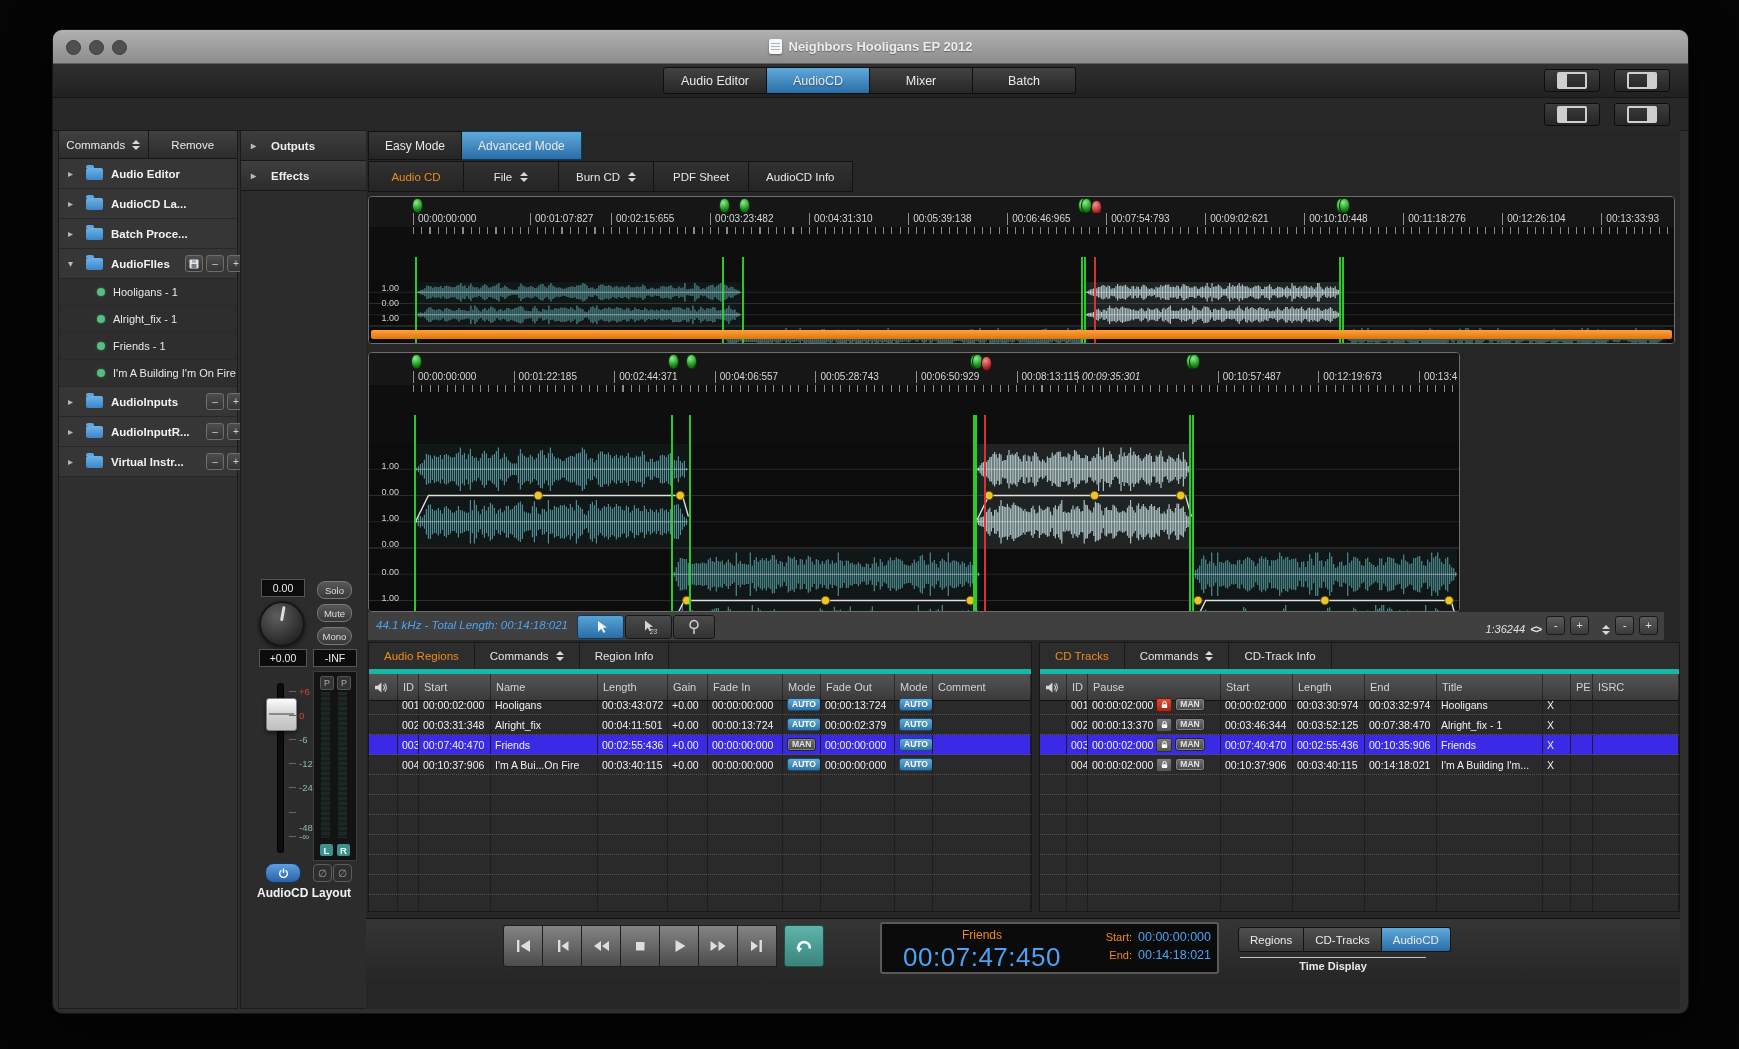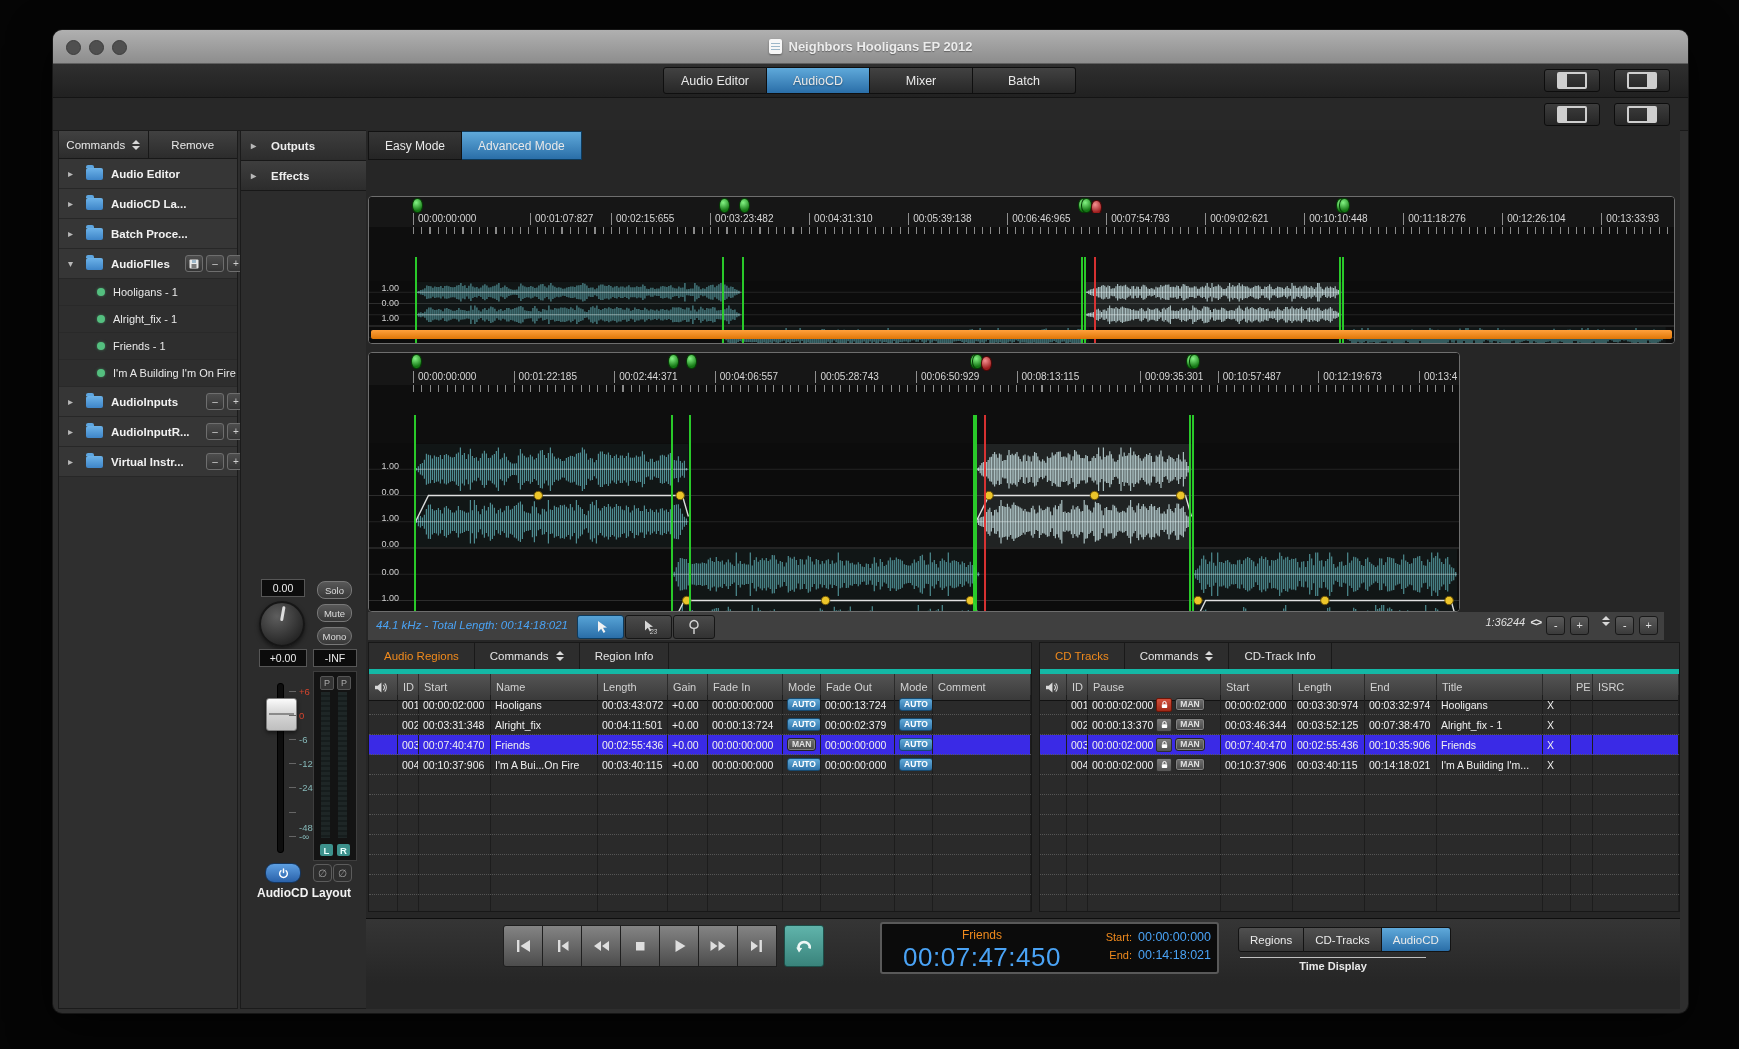--- a/index.html
+++ b/index.html
@@ -105,21 +105,21 @@
      background:radial-gradient(circle at 35% 28%,#83f383,#157815 72%);border:1px solid #063d06;}
   .mhandle.red{background:radial-gradient(circle at 35% 28%,#f59090,#9c1d1d 72%);border-color:#4d0808;}
   .scalecol{position:absolute;font-size:9px;color:#cfcfcf;text-align:right;width:26px;}
   .obar{position:absolute;left:2px;right:2px;height:9px;background:linear-gradient(#ffa13c,#df7607);border-radius:2px;}
   
   .statusrow{position:absolute;left:2px;right:16px;height:28px;background:#404040;font-style:italic;}
   .stinfo{position:absolute;left:8px;top:7px;font-size:11.5px;color:#4aa3f5;}
   .toolbtn{position:absolute;top:3px;width:45px;height:22px;border-radius:3px;background:linear-gradient(#4a4a4a,#323232);
      border:1px solid #161616;display:flex;align-items:center;justify-content:center;}
   .toolbtn.active{background:linear-gradient(#57a3d6,#2a6ea8);border-color:#0d3a5c;}
-  .zoomctl{position:absolute;right:6px;top:4px;display:flex;align-items:flex-start;gap:5px;font-size:11px;color:#e0e0e0;}
+  .zoomctl{position:absolute;right:6px;top:4px;display:flex;align-items:flex-end;gap:5px;font-size:11px;color:#e0e0e0;}
   .zbtn{width:17px;height:17px;border-radius:3px;background:linear-gradient(#5a5a5a,#3b3b3b);border:1px solid #191919;
      color:#ddd;font-size:11px;line-height:1;display:flex;align-items:center;justify-content:center;}
   .zglyph{font-size:11px;font-weight:bold;letter-spacing:-1px;color:#e8e8e8;}
   
   .tablebox{position:absolute;top:0;bottom:0;background:#2a2a2a;border:1px solid #181818;}
   .ttabs{height:26px;display:flex;background:#2d2d2d;border-bottom:5px solid #14b8a6;}
   .ttab{padding:0 15px;display:flex;align-items:center;gap:7px;border-right:1px solid #191919;font-size:11.5px;color:#e4e4e4;}
   .ttab.accent{color:#f08a1d;}
   .thead{display:grid;height:26px;background:linear-gradient(#545454,#3a3a3a);border-bottom:1px solid #121212;
      font-size:11px;color:#d2d2d2;align-items:stretch;}
@@ -356,20 +356,45 @@
     <div class="phasebtn" style="left:72px;">∅</div>
     <div class="phasebtn" style="left:92px;">∅</div>
     <div class="striplabel">AudioCD Layout</div>
   </div>
 
   <div class="main">
     <div class="modetabs" id="modetabs">
           <div class="mdtab">Easy Mode</div>
           <div class="mdtab active">Advanced Mode</div>
         </div>
+    <div class="menurow" id="menurow">
+          <div class="mitem accent">
+            <span>Audio CD</span>
+          </div>
+          <div class="mitem">
+            <span>File</span>
+            <span class="spinner">
+              <i class="up"></i>
+              <i class="dn"></i>
+            </span>
+          </div>
+          <div class="mitem">
+            <span>Burn CD</span>
+            <span class="spinner">
+              <i class="up"></i>
+              <i class="dn"></i>
+            </span>
+          </div>
+          <div class="mitem">
+            <span>PDF Sheet</span>
+          </div>
+          <div class="mitem">
+            <span>AudioCD Info</span>
+          </div>
+        </div>
 
     <div class="wavepanel" id="ovpanel" style="left:2px;top:66px;width:1305px;height:146px;">
           <div class="handles" style="height: 16px;">
             <div class="mhandle" style="left: 46.92px; top: 1px;"></div>
             <div class="mhandle" style="left: 353.52px; top: 1px;"></div>
             <div class="mhandle" style="left: 373.96px; top: 1px;"></div>
             <div class="mhandle" style="left: 712.68px; top: 1px;"></div>
             <div class="mhandle" style="left: 715.6px; top: 1px;"></div>
             <div class="mhandle" style="left: 971.1px; top: 1px;"></div>
             <div class="mhandle" style="left: 974.02px; top: 1px;"></div>
@@ -434,21 +459,21 @@
             <div class="mhandle red" style="left: 616.159px; top: 3px;"></div>
           </div>
           <div class="rlabels" style="top: 18px; height: 14px;">
             <div class="rlabel" style="left: 44px;">00:00:00:000</div>
             <div class="rlabel" style="left: 144.596px;">00:01:22:185</div>
             <div class="rlabel" style="left: 245.191px;">00:02:44:371</div>
             <div class="rlabel" style="left: 345.787px;">00:04:06:557</div>
             <div class="rlabel" style="left: 446.383px;">00:05:28:743</div>
             <div class="rlabel" style="left: 546.978px;">00:06:50:929</div>
             <div class="rlabel" style="left: 647.574px;">00:08:13:115</div>
-            <div class="rlabel" style="left: 771px;">00:09:35:301</div>
+            <div class="rlabel" style="left: 708px; font-style: italic;">00:09:35:301</div>
             <div class="rlabel" style="left: 848.765px;">00:10:57:487</div>
             <div class="rlabel" style="left: 949.361px;">00:12:19:673</div>
             <div class="rlabel" style="left: 1049.96px;">00:13:4</div>
           </div>
           <div class="rticks" style="top: 32px; left: 44px; background: repeating-linear-gradient(90deg, rgb(138, 138, 138) 0px, rgb(138, 138, 138) 1px, transparent 1px, transparent 8.38px);"></div>
           <div class="lanes" style="top: 46px; height: 210px;"><svg width="1090" height="210" viewBox="0 0 1090 210">
               <line x1="0" x2="1090" y1="26.25" y2="26.25" stroke="#232323" stroke-width="1"></line>
               <line x1="0" x2="1090" y1="78.75" y2="78.75" stroke="#232323" stroke-width="1"></line>
               <line x1="0" x2="1090" y1="52.5" y2="52.5" stroke="#2d2d2d" stroke-width="1"></line>
               <line x1="0" x2="1090" y1="131.25" y2="131.25" stroke="#232323" stroke-width="1"></line>

